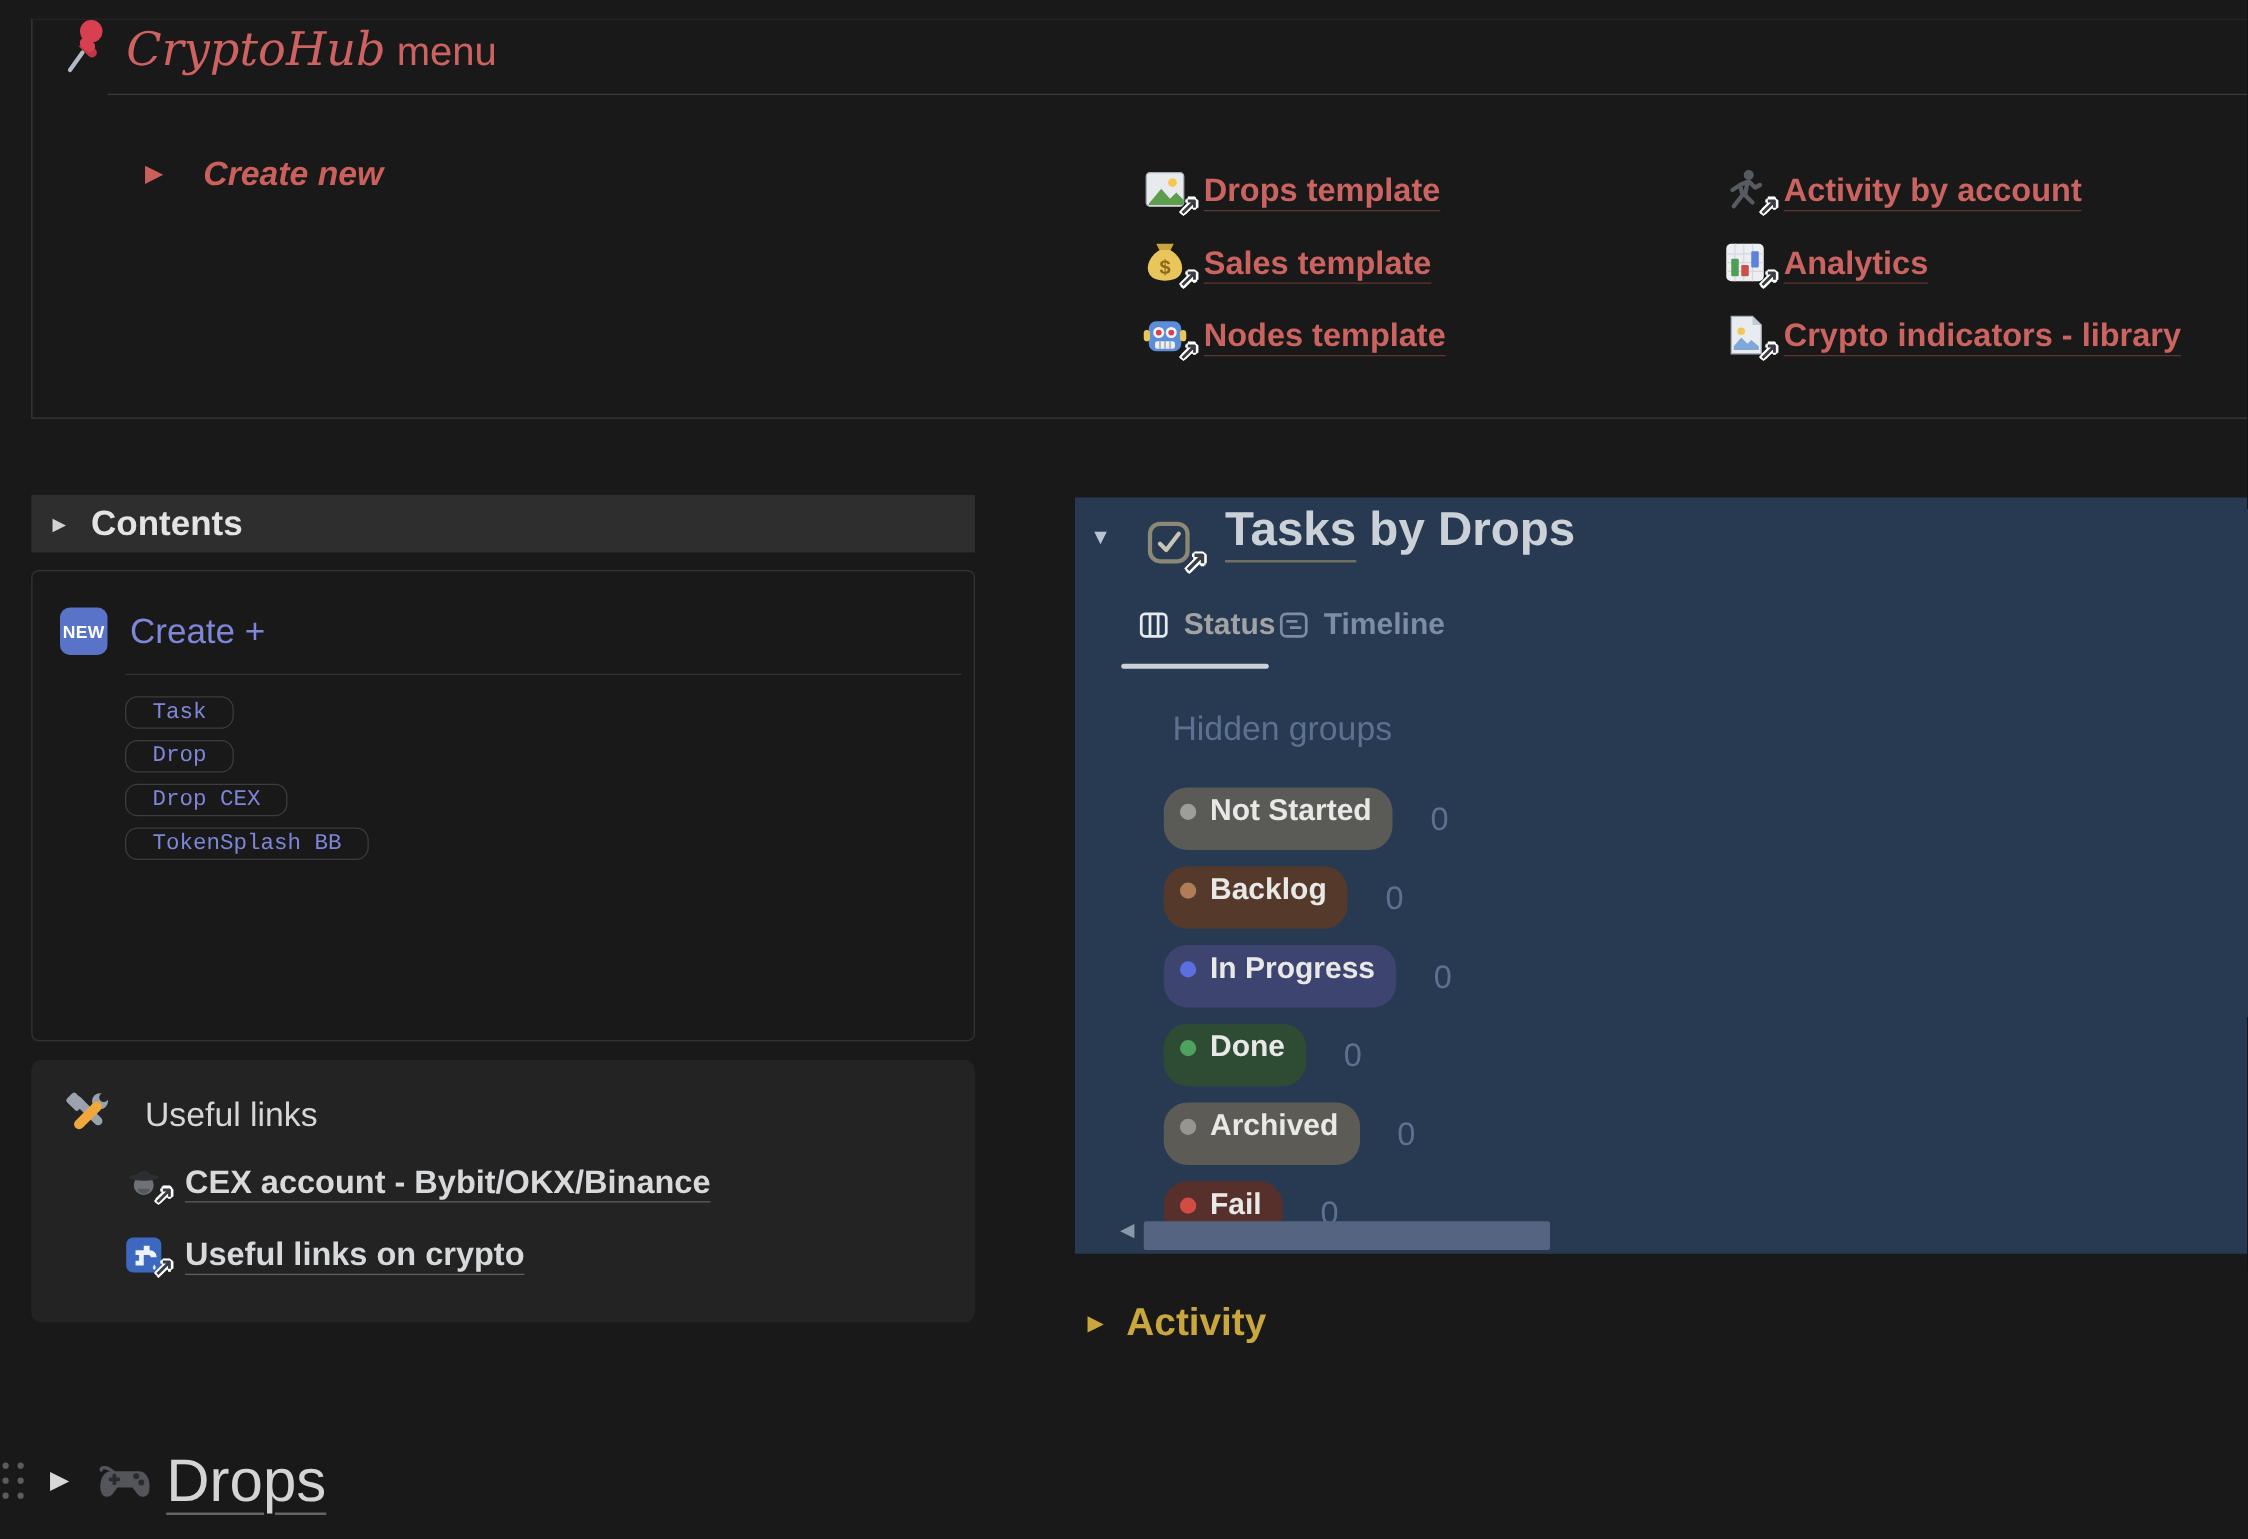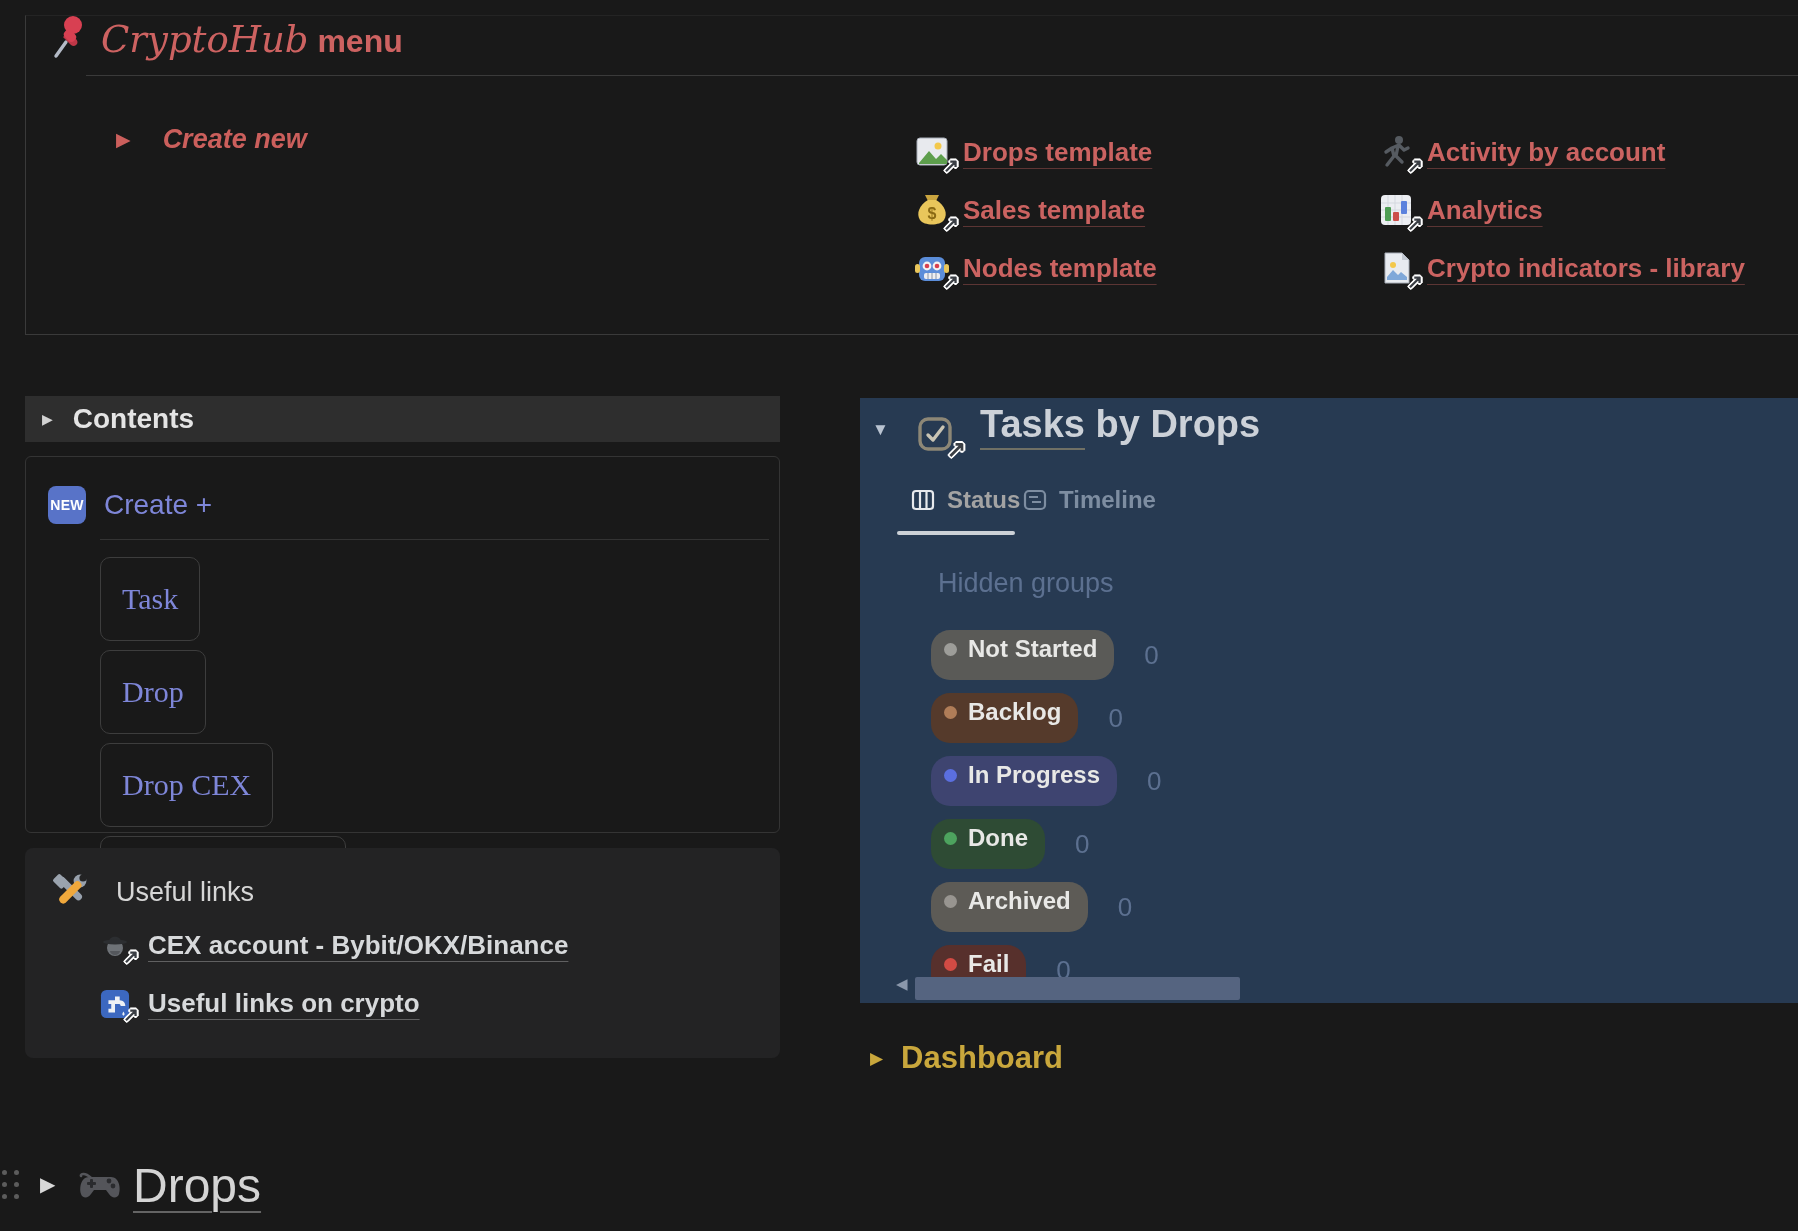--- a/index.html
+++ b/index.html
@@ -4,21 +4,21 @@
 <style>
   html,body{margin:0;padding:0;background:#101010;}
   #page{position:relative;width:1798px;height:1231px;background:#191919;overflow:hidden;
         font-family:"Liberation Sans",sans-serif;color:#d9d9d9;}
 
   
   #menu-box{position:absolute;left:25px;top:15px;width:1772px;height:318px;
             border-left:1px solid #3a3a3a;border-bottom:1px solid #3a3a3a;border-top:1px solid #242424;}
   #menu-title{position:absolute;left:75px;top:2px;white-space:nowrap;}
   #menu-title .t-serif{font-family:"DejaVu Serif",serif;font-style:italic;font-size:37px;color:#cd6261;}
-  #menu-title .t-sans{font-size:32px;font-weight:700;color:#cd6261;}
+  #menu-title .t-sans{font-size:32px;font-weight:400;color:#cd6261;}
   #pin-wrap{position:absolute;left:17px;top:-4px;}
   #title-divider{position:absolute;left:60px;right:0;top:59px;height:1px;background:#3a3a3a;}
 
   .toggle-tri{display:inline-block;line-height:1;}
   #create-new{position:absolute;left:90px;top:108px;display:flex;align-items:center;gap:32px;cursor:pointer;}
   #create-new .tri{font-size:19px;color:#cb5f5c;}
   #create-new .lbl{font-size:27px;font-weight:700;font-style:italic;color:#cb5f5c;}
 
   .links-col{position:absolute;top:114px;display:flex;flex-direction:column;gap:14px;}
   #tpl-links{left:888px;}
@@ -39,22 +39,22 @@
   #contents-bar .tri{font-size:14px;color:#d2d2d2;}
   #contents-bar .lbl{font-size:28px;font-weight:700;color:#e4e4e4;}
 
   #contents-box{position:absolute;left:25px;top:456px;width:755px;height:377px;
                 border:1px solid #343434;border-radius:6px;box-sizing:border-box;}
   #new-badge{position:absolute;left:22px;top:29px;width:38px;height:38px;background:#5873c8;border-radius:8px;
              display:flex;align-items:center;justify-content:center;font-size:14px;font-weight:700;color:#fff;letter-spacing:.3px;}
   #create-plus{position:absolute;left:78px;top:32px;font-size:28px;color:#7e86d8;cursor:pointer;}
   #create-divider{position:absolute;left:74px;right:10px;top:82px;height:1px;background:#333;}
   #create-buttons{position:absolute;left:74px;top:100px;display:flex;flex-direction:column;align-items:flex-start;gap:9px;}
-  .pill-btn{border:1px solid #3d3d3d;border-radius:10px;padding:24px 21px;font-size:30px;color:#7e86d8;
-            background:transparent;cursor:pointer;font-family:Liberation Serif, serif;}
+  .pill-btn{border:1px solid #3d3d3d;border-radius:10px;padding:2px 21px;font-size:18px;color:#7e86d8;
+            background:transparent;cursor:pointer;font-family:Liberation Mono, monospace;}
 
   
   #useful-box{position:absolute;left:25px;top:848px;width:755px;height:210px;background:#232324;border-radius:8px;}
   #useful-head{position:absolute;left:25px;top:24px;display:flex;align-items:center;gap:26px;}
   #useful-head .lbl{font-size:27px;color:#d6d6d6;}
   .u-link-row{position:absolute;left:75px;display:flex;align-items:center;gap:18px;}
   #u-link-0{top:82px;}
   #u-link-1{top:140px;}
   .u-link-row .licon{width:30px;height:30px;}
 
@@ -329,21 +329,21 @@
         <span class="group-count">0</span>
       </div>
     </div>
 
     <span id="scroll-left">◀</span>
     <div id="scroll-thumb"></div>
   </div>
 
   <div id="dashboard">
     <span class="tri toggle-tri">▶</span>
-    <span class="lbl">Dashboard</span>
+    <span class="lbl">Activity</span>
   </div>
 
   <div id="drops-row">
     <span id="drag-handle">
         <i></i>
         <i></i>
         <i></i>
         <i></i>
         <i></i>
         <i></i>

